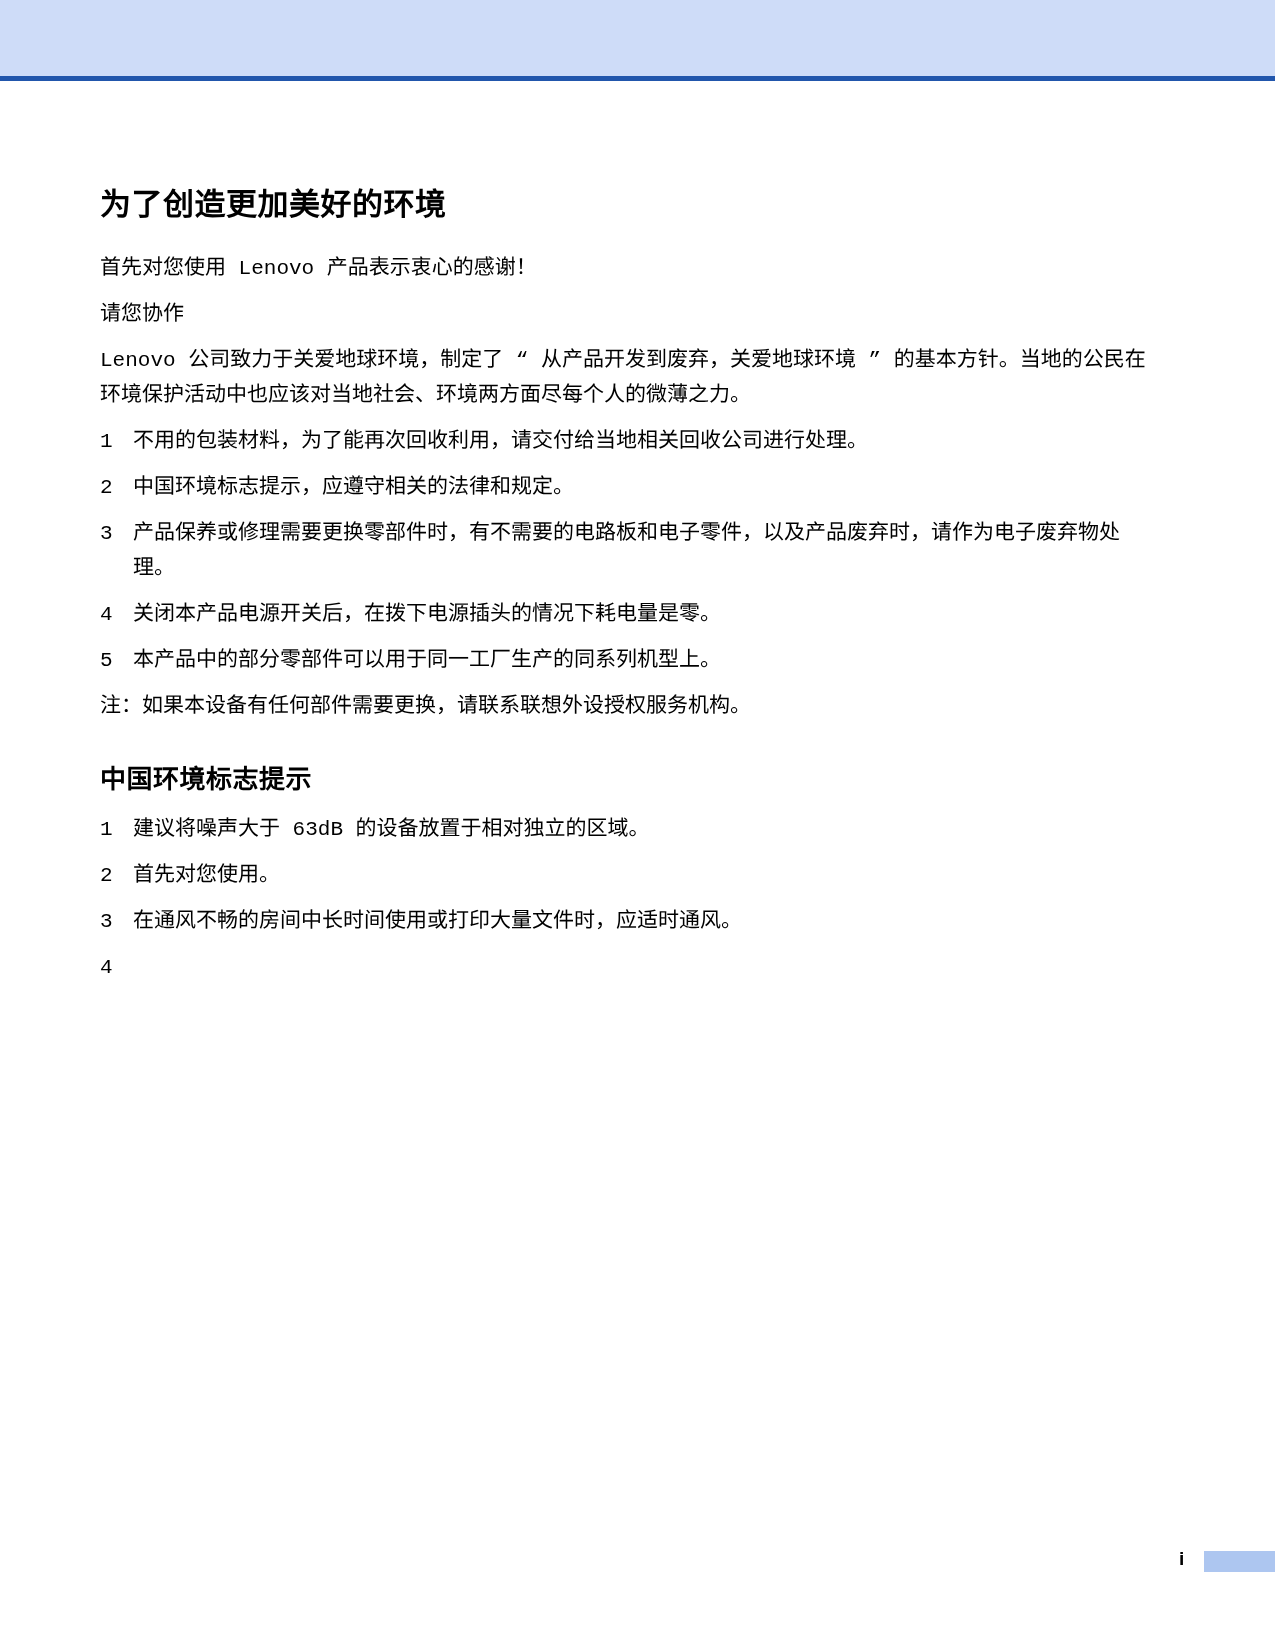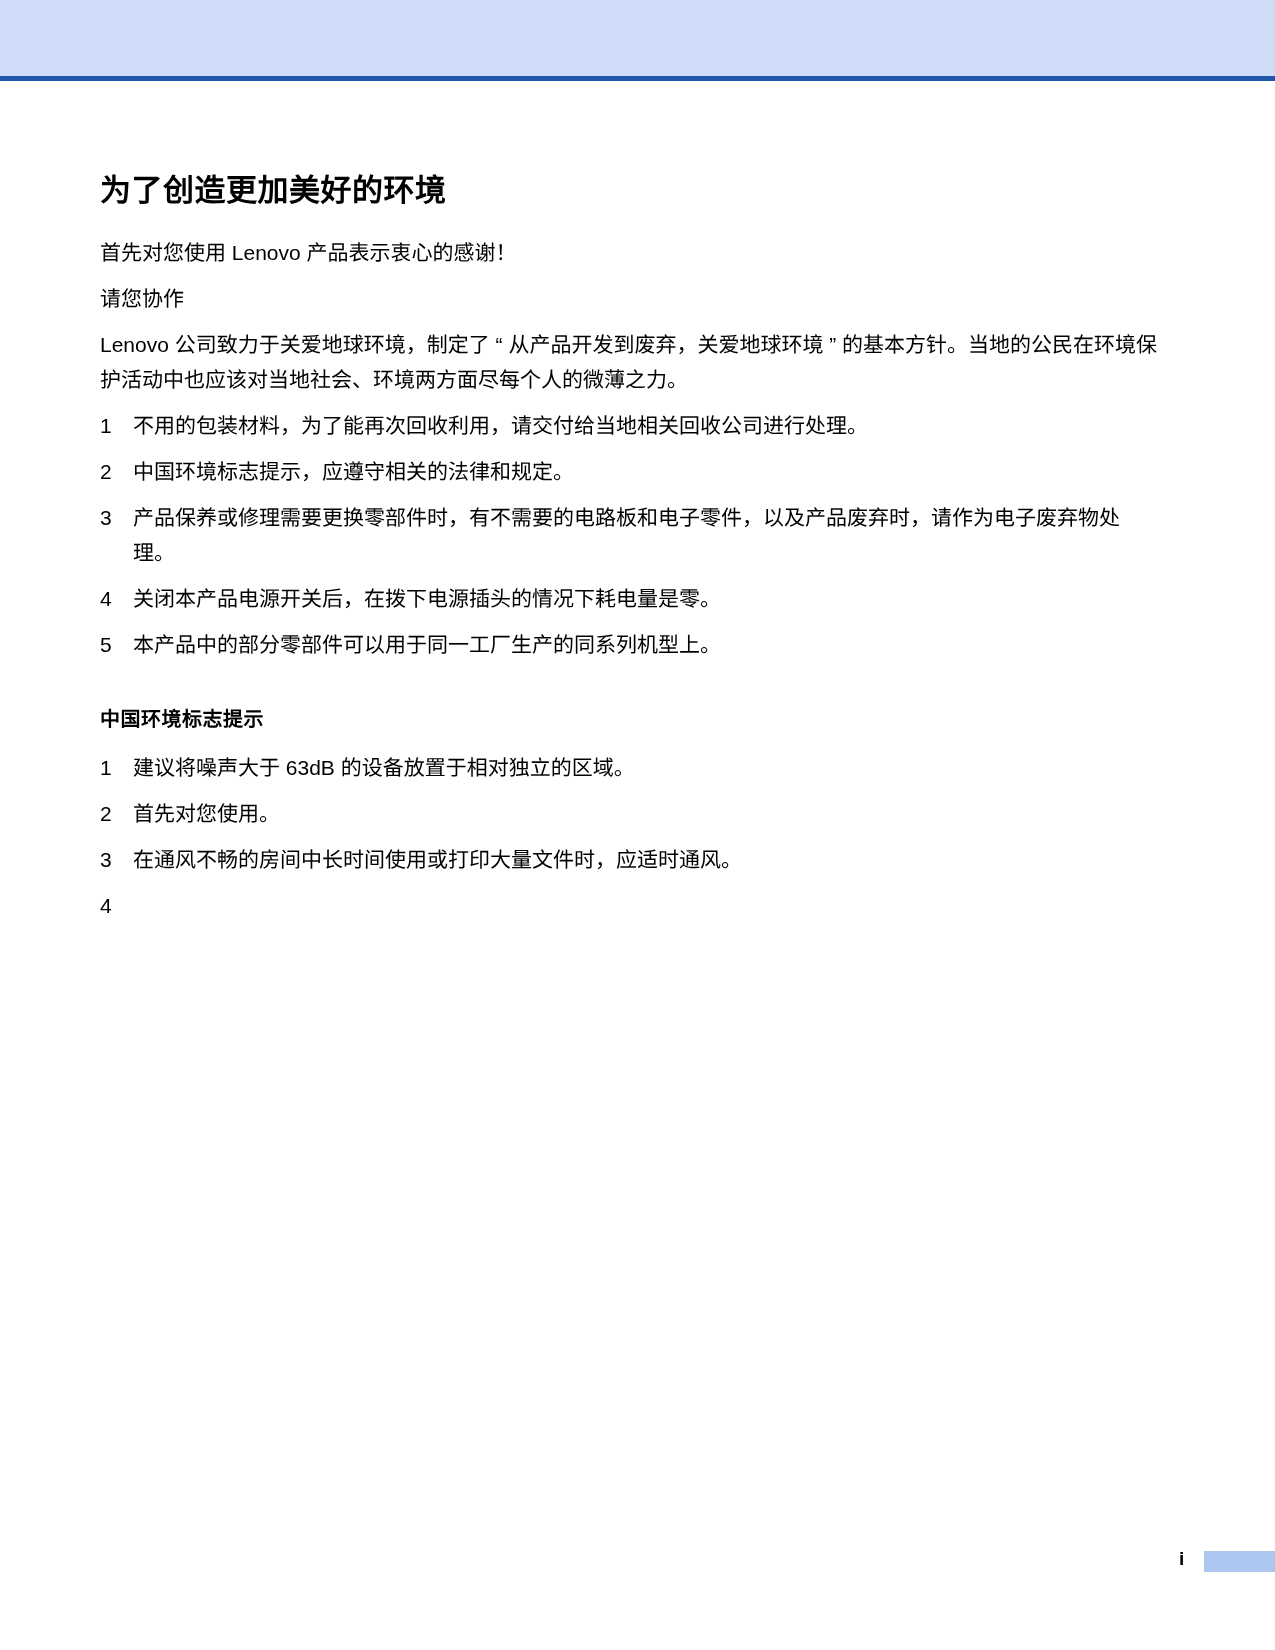--- a/index.html
+++ b/index.html
@@ -15,39 +15,39 @@
     font-family:"Liberation Sans","DejaVu Sans",sans-serif;
     overflow:hidden;
   }
   .header-band{
     position:absolute;top:0;left:0;width:1275px;height:76px;
     background:var(--header-bg);
     border-bottom:5px solid var(--rule);
     box-sizing:content-box;
   }
   .content{
-    position:absolute;top:172px;left:100px;width:1058px;
+    position:absolute;top:188px;left:100px;width:1058px;font-family:Liberation Mono, monospace;
   }
   .page-title{
     font-size:31px;font-weight:bold;line-height:37px;
     margin:0 0 26px 0;letter-spacing:0.5px;
   }
   .para{
     font-size:21px;line-height:35px;margin:0 0 11px 0;
   }
   .oli{
     display:flex;font-size:21px;line-height:35px;margin:0 0 11px 0;
   }
   .oli .num{flex:none;width:33px;}
   .oli .itext{flex:1;}
   .note{
     font-size:21px;line-height:35px;margin:0 0 11px 0;
   }
   .section-subtitle{
-    font-size:20px;font-weight:bold;line-height:30px;
+    font-size:26px;font-weight:bold;line-height:30px;
     margin:42px 0 16px 0;letter-spacing:0.5px;
   }
   .support-link{
     color:var(--text);text-decoration:underline;
     text-underline-offset:4px;
   }
   .page-number{
     position:absolute;top:1546px;left:1179px;
     font-size:19px;font-weight:bold;line-height:26px;
   }
@@ -83,20 +83,21 @@
   </div>
   <div class="oli">
     <span class="num">4</span>
     <span class="itext">关闭本产品电源开关后，在拨下电源插头的情况下耗电量是零。</span>
   </div>
   <div class="oli">
     <span class="num">5</span>
     <span class="itext">本产品中的部分零部件可以用于同一工厂生产的同系列机型上。</span>
   </div>
 
+  <p class="note">注：如果本设备有任何部件需要更换，请联系联想外设授权服务机构。</p>
 
   <h2 class="section-subtitle">中国环境标志提示</h2>
 
   <div class="oli">
     <span class="num">1</span>
     <span class="itext">建议将噪声大于 63dB 的设备放置于相对独立的区域。</span>
   </div>
   <div class="oli">
     <span class="num">2</span>
     <span class="itext">首先对您使用。</span>

